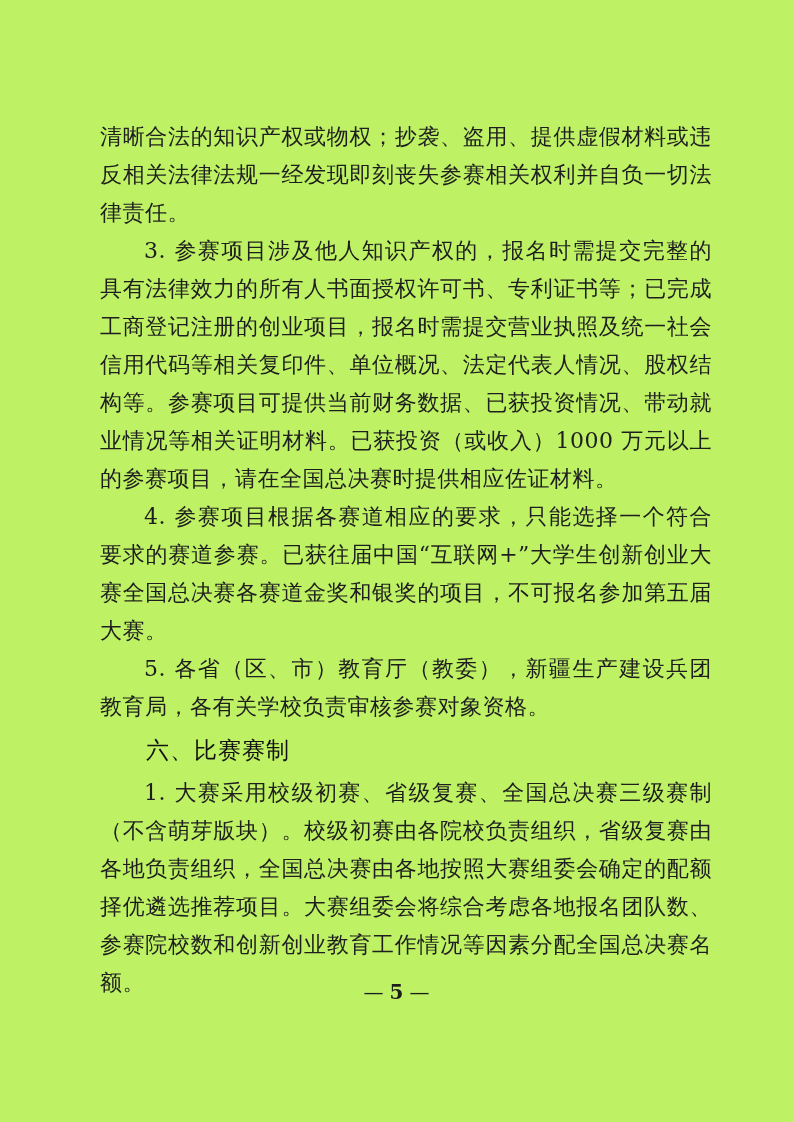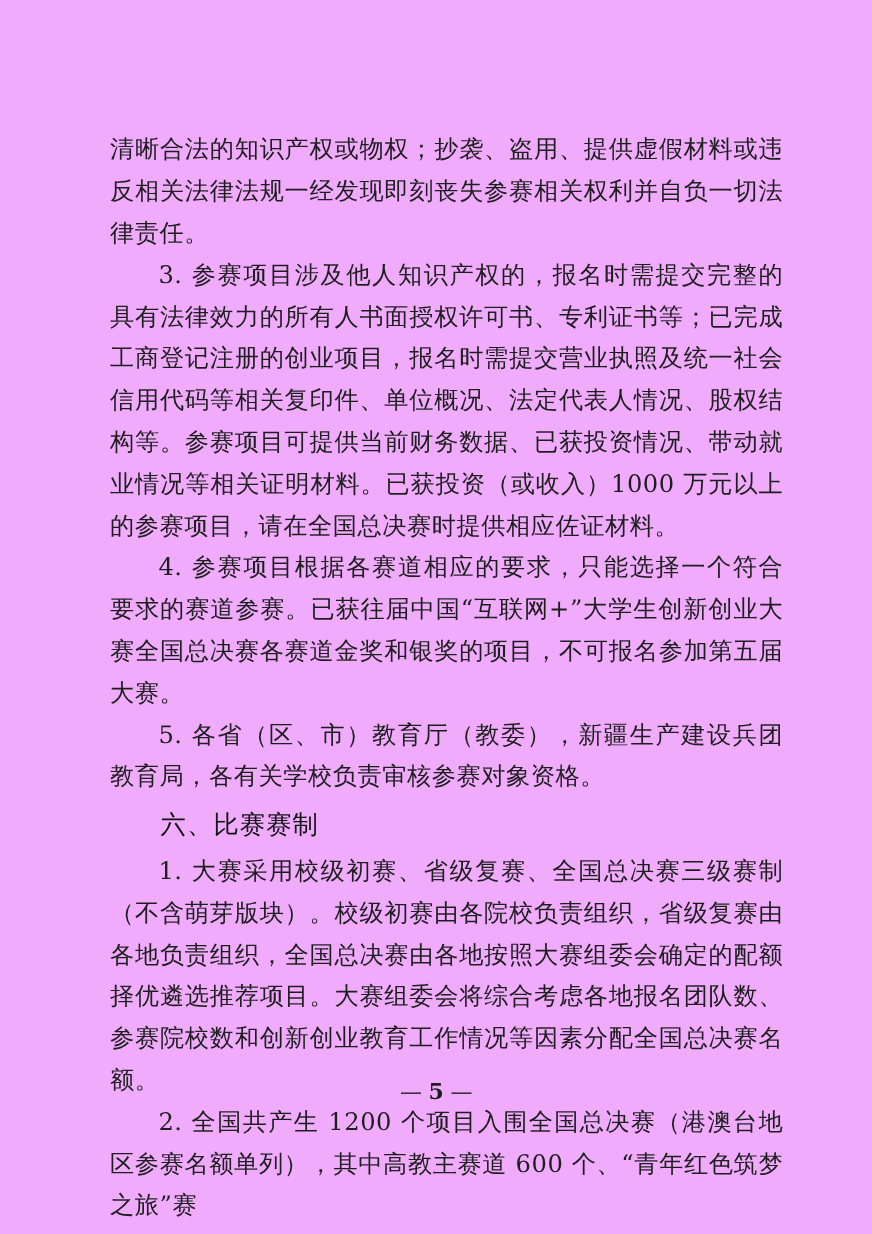--- a/index.html
+++ b/index.html
@@ -5,21 +5,21 @@
   html, body {
     margin: 0;
     padding: 0;
     background: #e8e8e8;
   }
   .page {
     position: relative;
     width: 793px;
     height: 1122px;
     margin: 0 auto;
-    background: #f0abfc;
+    background: #bef264;
     overflow: hidden;
   }
   .content {
     position: absolute;
     left: 100px;
     top: 118px;
     width: 612px;
     font-family: "DejaVu Serif", "Liberation Serif", serif;
     font-size: 22px;
     line-height: 38px;
@@ -74,20 +74,19 @@
     <p class="para indent">3. 参赛项目涉及他人知识产权的，报名时需提交完整的具有法律效力的所有人书面授权许可书、专利证书等；已完成工商登记注册的创业项目，报名时需提交营业执照及统一社会信用代码等相关复印件、单位概况、法定代表人情况、股权结构等。参赛项目可提供当前财务数据、已获投资情况、带动就业情况等相关证明材料。已获投资（或收入）1000 万元以上的参赛项目，请在全国总决赛时提供相应佐证材料。</p>
 
     <p class="para indent">4. 参赛项目根据各赛道相应的要求，只能选择一个符合要求的赛道参赛。已获往届中国“互联网+”大学生创新创业大赛全国总决赛各赛道金奖和银奖的项目，不可报名参加第五届大赛。</p>
 
     <p class="para indent">5. 各省（区、市）教育厅（教委），新疆生产建设兵团教育局，各有关学校负责审核参赛对象资格。</p>
 
     <h2 class="section-heading">六、比赛赛制</h2>
 
     <p class="para indent">1. 大赛采用校级初赛、省级复赛、全国总决赛三级赛制（不含萌芽版块）。校级初赛由各院校负责组织，省级复赛由各地负责组织，全国总决赛由各地按照大赛组委会确定的配额择优遴选推荐项目。大赛组委会将综合考虑各地报名团队数、参赛院校数和创新创业教育工作情况等因素分配全国总决赛名额。</p>
 
-    <p class="para indent">2. 全国共产生 1200 个项目入围全国总决赛（港澳台地区参赛名额单列），其中高教主赛道 600 个、“青年红色筑梦之旅”赛</p>
   </div>
 
   <div class="footer">
     <span class="dash">—</span><span class="num">5</span><span class="dash">—</span>
   </div>
 
 </div>
 
 </body></html>

